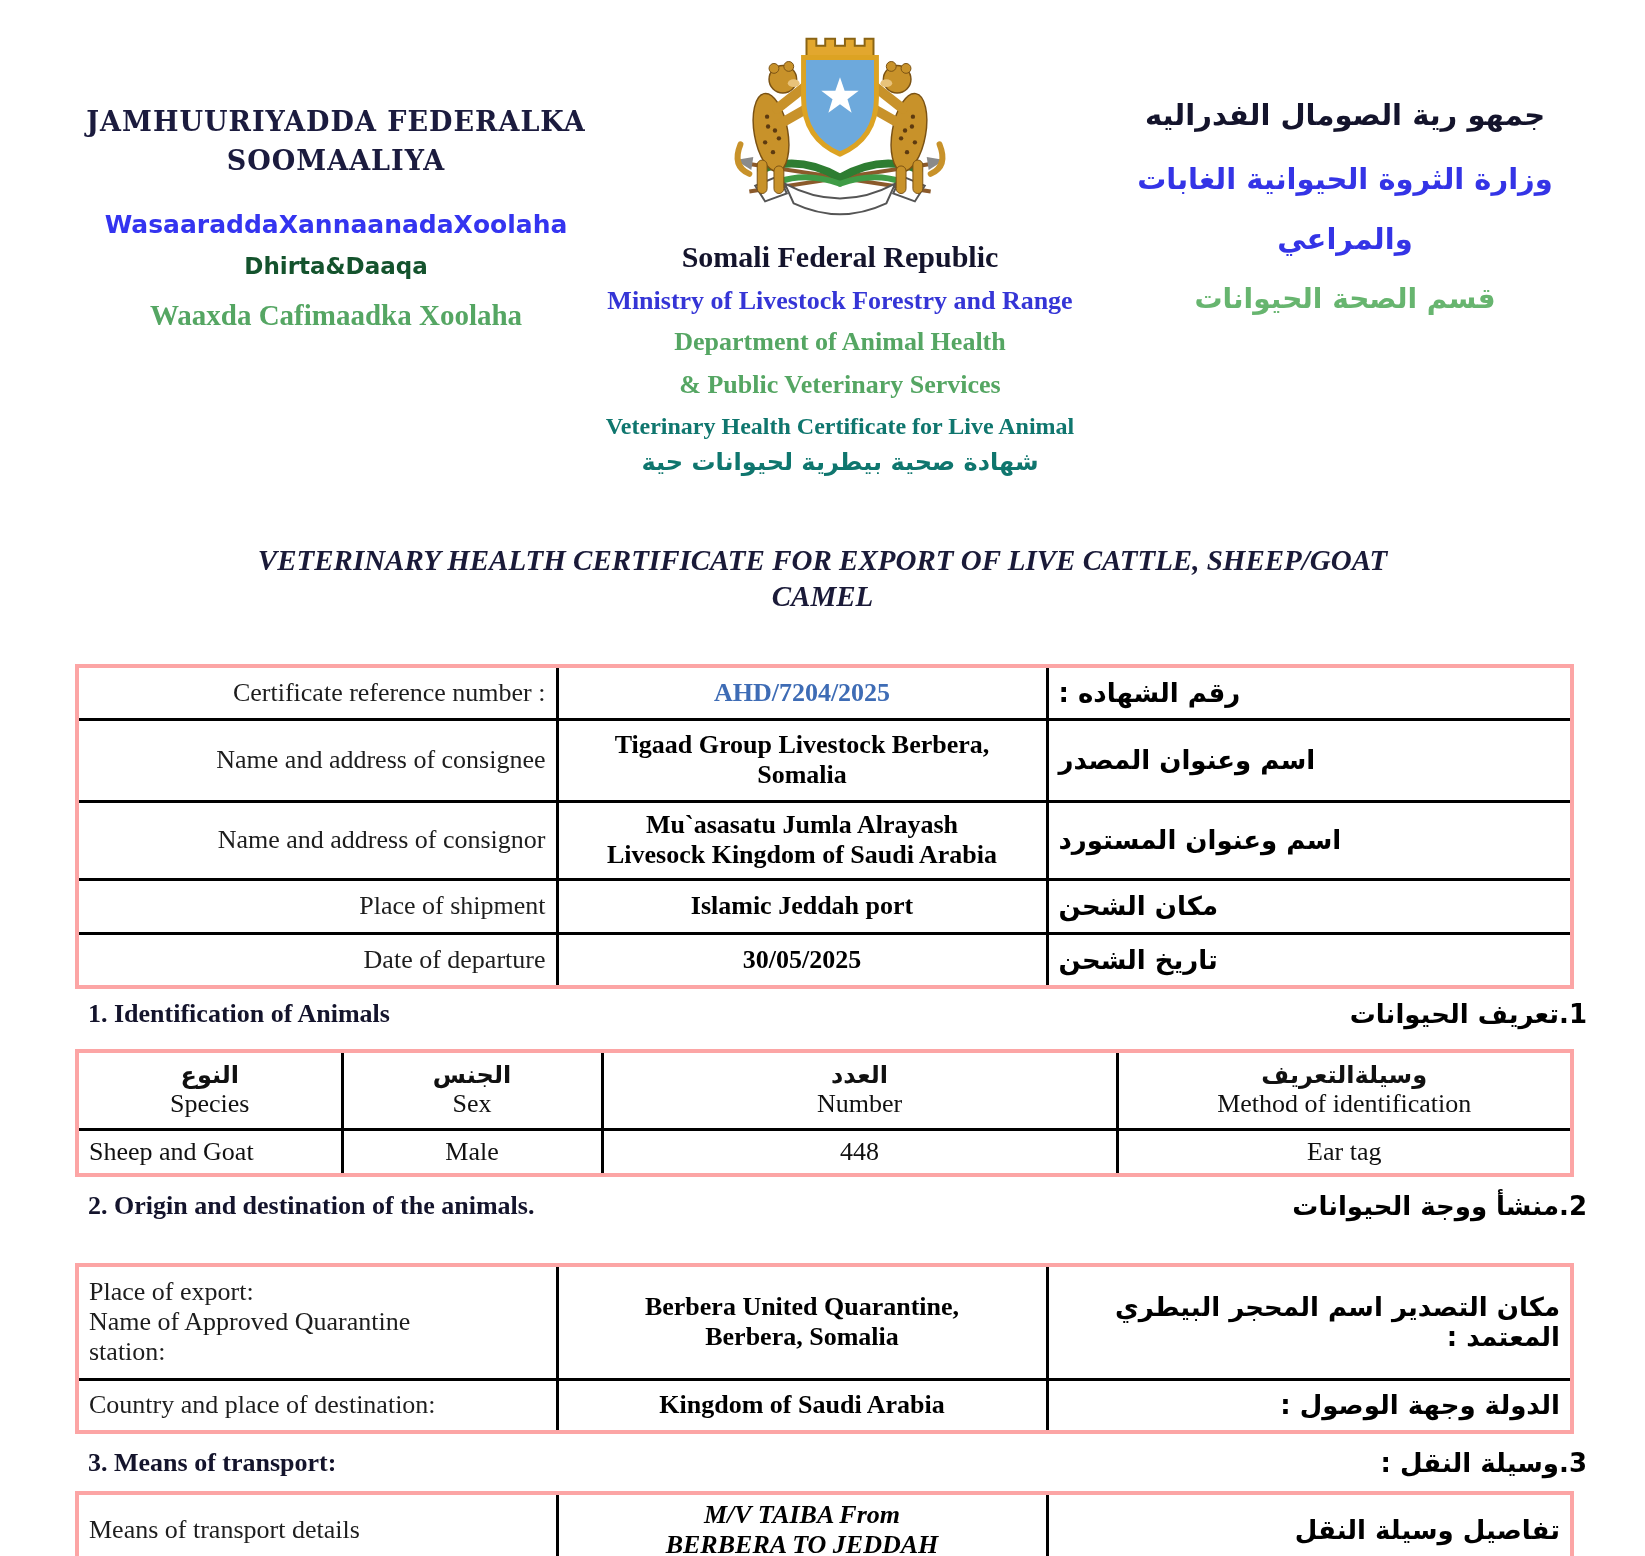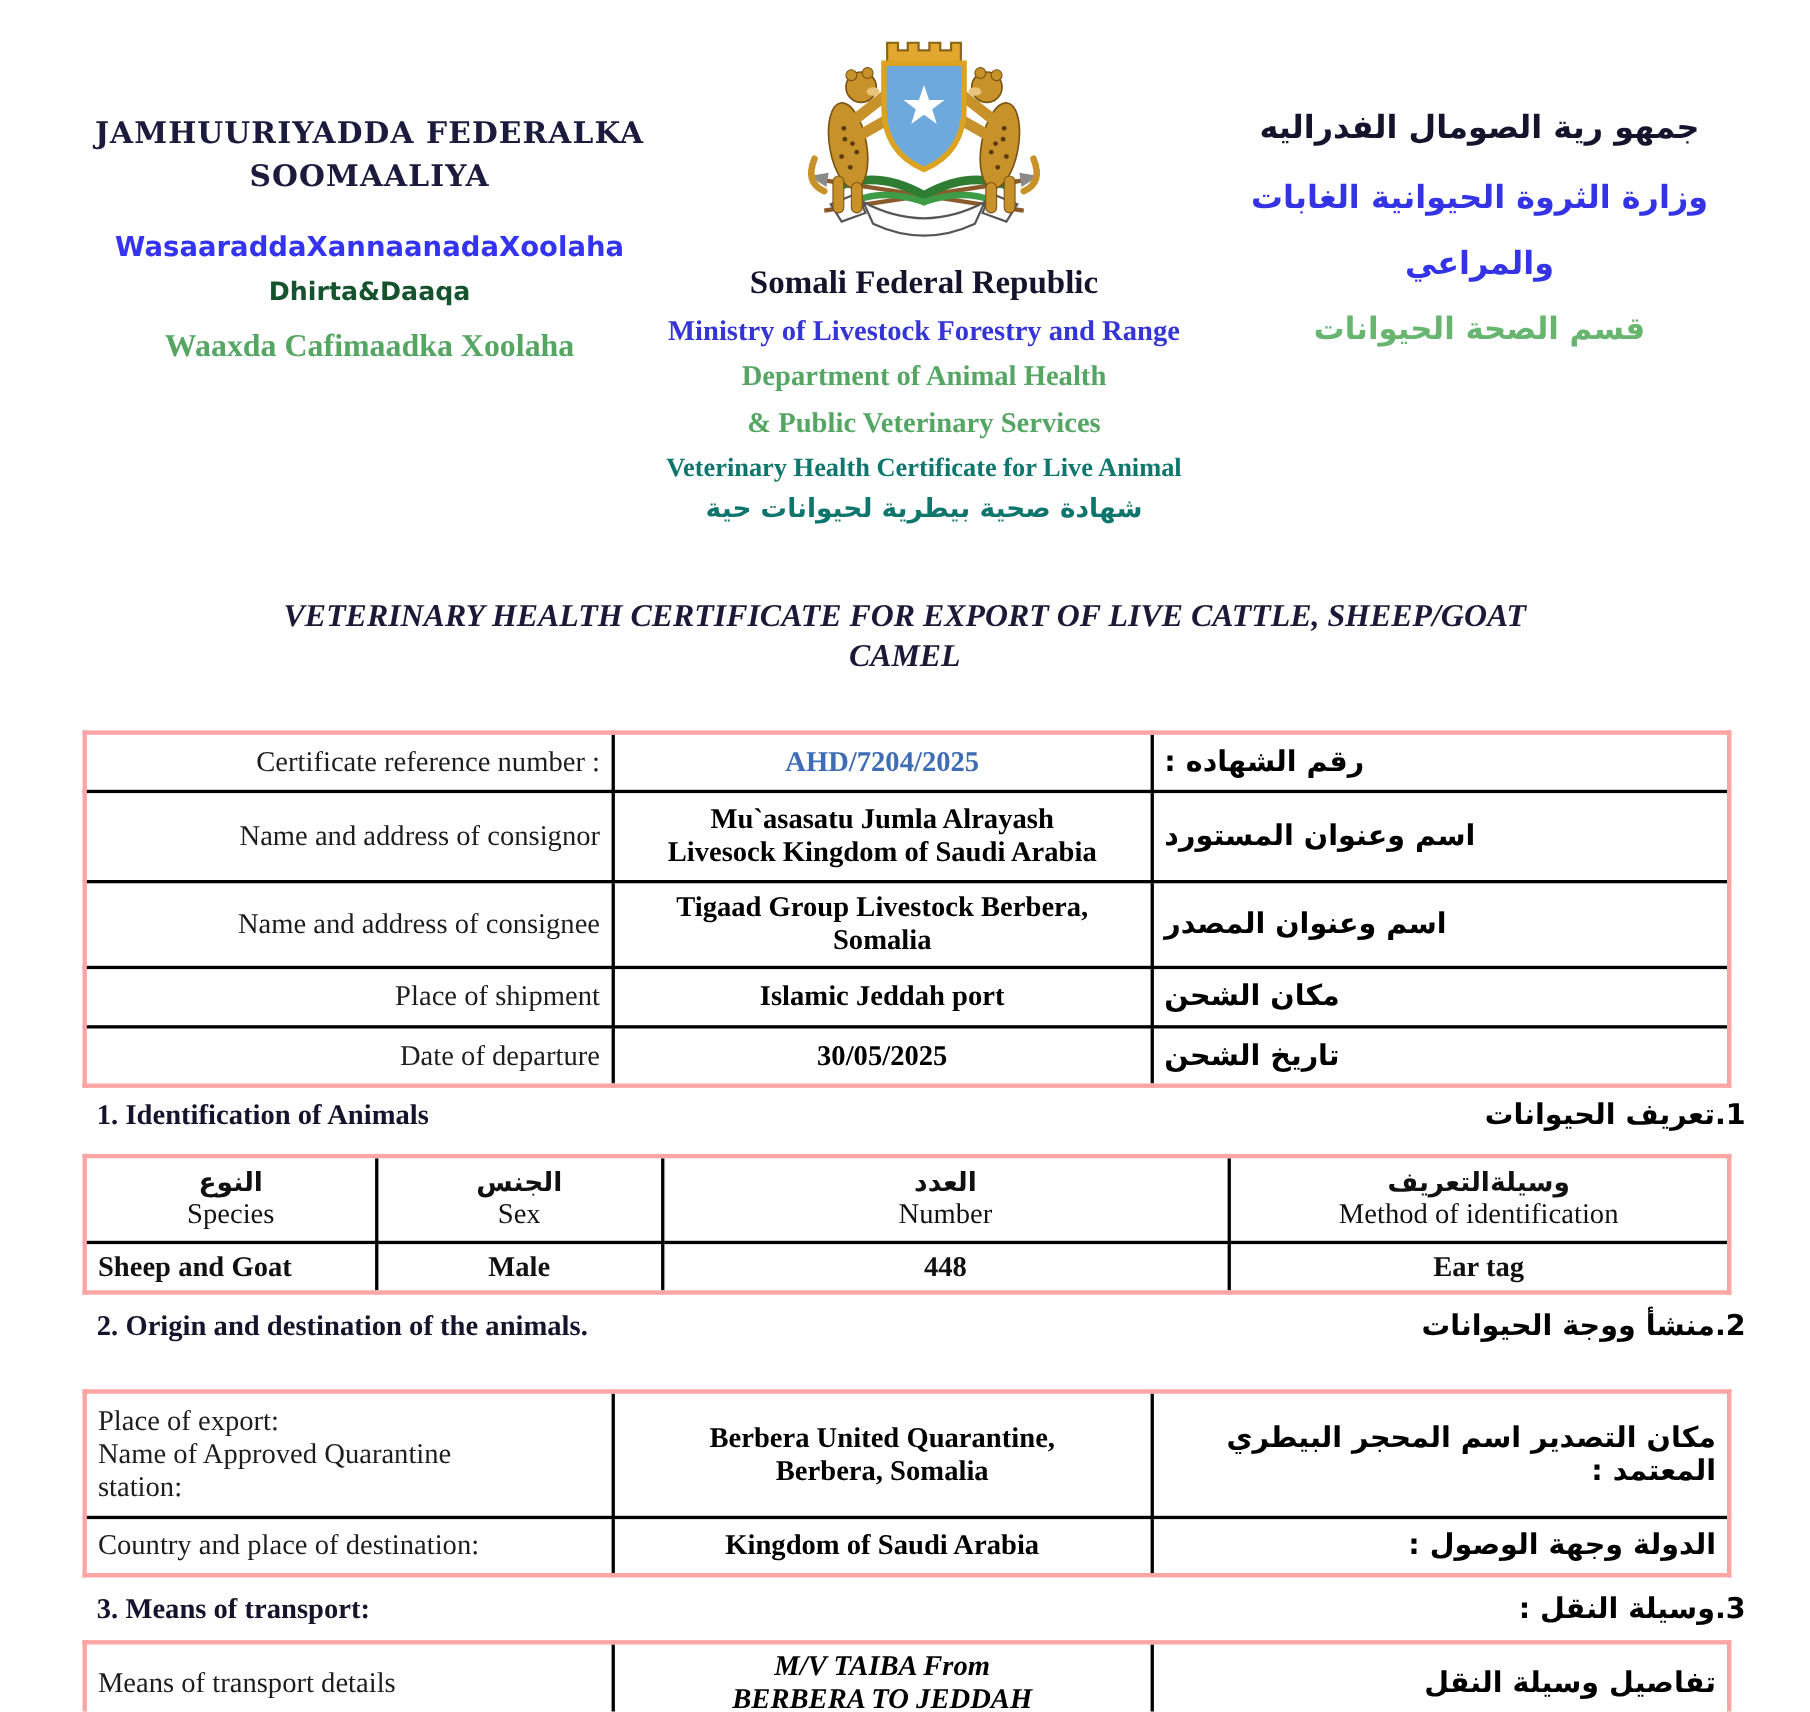--- a/index.html
+++ b/index.html
@@ -59,21 +59,21 @@
 
   table.t1 { margin-top:50px; }
   table.t1 tr:nth-child(1) td { height:53px; }
   table.t1 tr:nth-child(2) td { height:82px; }
   table.t1 tr:nth-child(3) td { height:78px; }
   table.t1 tr:nth-child(4) td { height:54px; }
   table.t1 tr:nth-child(5) td { height:54px; }
 
   table.t2 { margin-top:12px; }
   table.t2 tr:nth-child(1) td { height:78px; text-align:center; }
-  table.t2 tr:nth-child(2) td { height:46px; font-weight:bold; }
+  table.t2 tr:nth-child(2) td { height:46px; font-weight:normal; }
   .hdr-ar { font-family:"DejaVu Sans", sans-serif; font-weight:bold; font-size:24px; display:block; }
   .hdr-en { font-size:26px; font-weight:normal; display:block; }
   td.species { text-align:left; padding-left:14px; }
   td.center  { text-align:center; }
 
   table.t3 { margin-top:34px; }
   table.t3 tr:nth-child(1) td { height:114px; }
   table.t3 tr:nth-child(2) td { height:53px; }
 
   table.t4 { margin-top:5px; }
@@ -193,30 +193,30 @@
       <col style="width:490px">
       <col style="width:525px">
     </colgroup>
   <tbody>
       <tr>
     <td class="lbl">Certificate reference number :</td>
     <td class="val val-blue">AHD/7204/2025</td>
     <td class="ar ar-left" dir="rtl">رقم الشهاده :</td>
   </tr>
   <tr>
+    <td class="lbl">Name and address of consignee</td>
+    <td class="val">Tigaad Group Livestock Berbera,
+Somalia</td>
+    <td class="ar ar-left" dir="rtl">اسم وعنوان المصدر</td>
+  </tr>
+  <tr>
     <td class="lbl">Name and address of consignor</td>
     <td class="val">Mu`asasatu Jumla Alrayash
 Livesock Kingdom of Saudi Arabia</td>
     <td class="ar ar-left" dir="rtl">اسم وعنوان المستورد</td>
-  </tr>
-  <tr>
-    <td class="lbl">Name and address of consignee</td>
-    <td class="val">Tigaad Group Livestock Berbera,
-Somalia</td>
-    <td class="ar ar-left" dir="rtl">اسم وعنوان المصدر</td>
   </tr>
   <tr>
     <td class="lbl">Place of shipment</td>
     <td class="val">Islamic Jeddah port</td>
     <td class="ar ar-left" dir="rtl">مكان الشحن</td>
   </tr>
   <tr>
     <td class="lbl">Date of departure</td>
     <td class="val">30/05/2025</td>
     <td class="ar ar-left" dir="rtl">تاريخ الشحن</td>

